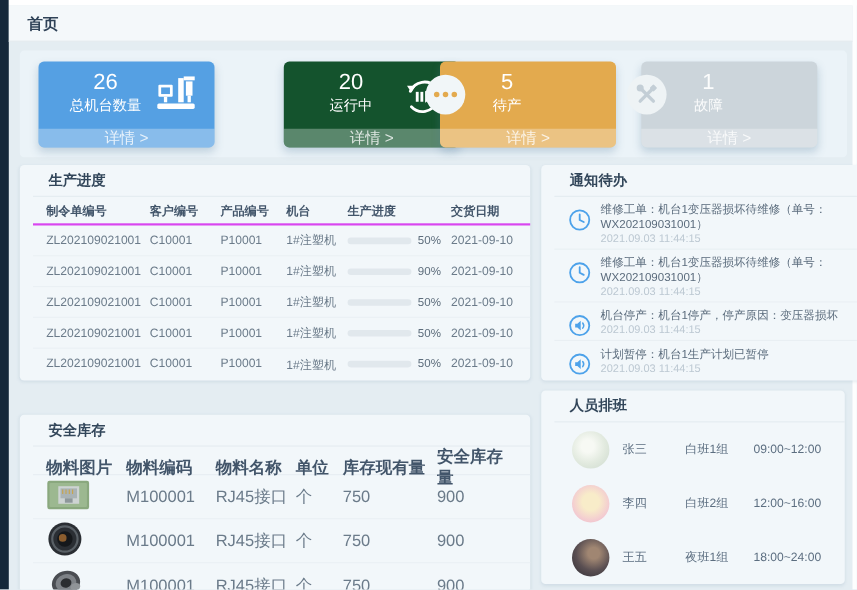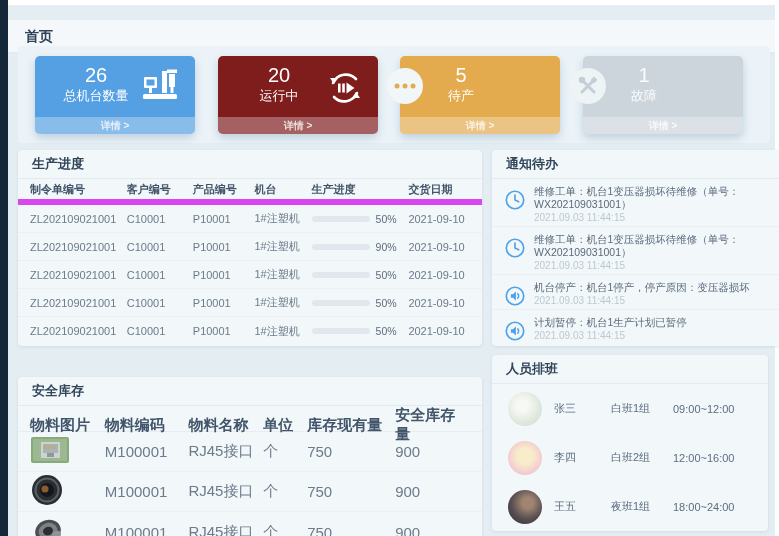--- a/index.html
+++ b/index.html
@@ -4,55 +4,55 @@
 <style>
   * { margin:0; padding:0; box-sizing:border-box; }
   html,body { width:779px; height:536px; }
   body { font-family:"Liberation Sans","DejaVu Sans",sans-serif; background:#e4edf2; overflow:hidden; }
   .frame { position:relative; width:779px; height:536px; background:#e4edf2; }
 
   .left-strip  { position:absolute; left:0; top:0; width:8px; height:536px; background:#15283a; }
   .top-strip   { position:absolute; left:8px; top:0; right:0; height:5px; background:#ffffff; }
   .right-strip { position:absolute; right:0; top:0; width:4px; height:536px; background:#fdfefe; }
 
-  .titlebar { position:absolute; left:8px; top:20px; right:4px; height:33px; background:#f4f8fa;
+  .titlebar { position:absolute; left:8px; top:5px; right:4px; height:33px; background:#f4f8fa;
               border-bottom:1px solid #e2e9ee; }
   .titlebar .page-title { position:absolute; left:17px; top:8px; font-size:14px; font-weight:bold; color:#2f4257; }
 
   
   .cards-wrap { position:absolute; left:18px; top:46px; width:752px; height:97px; background:#ebf3f8; border-radius:4px; }
   .stat-card { position:absolute; top:10px; width:160px; height:78px; border-radius:5px;
                box-shadow:0 4px 8px rgba(90,130,160,0.30); color:#fff; cursor:pointer; }
   .stat-card.c0 { left:17px; }  .stat-card.c1 { left:200px; }
   .stat-card.c2 { left:382px; } .stat-card.c3 { left:565px; }
   .stat-card .txt { position:absolute; left:6px; top:7px; width:110px; text-align:center; }
   .stat-card .num { font-size:20px; line-height:24px; font-weight:400; }
   .stat-card .lbl { font-size:13px; line-height:18px; }
   .stat-card.c3 .txt { color:rgba(255,255,255,0.92); }
   .card-footer { position:absolute; left:0; bottom:0; width:100%; height:17px; line-height:17px;
                  background:rgba(255,255,255,0.30); border-radius:0 0 5px 5px;
-                 text-align:center; font-size:10px; color:rgba(255,255,255,0.80);font-weight:bold; }
+                 text-align:center; font-size:14px; color:rgba(255,255,255,0.80); }
   .icon-slot { position:absolute; right:13px; top:12px; }
   .circle-badge { width:36px; height:36px; border-radius:50%; background:#f1f6f8; position:relative; }
   .circle-badge .dots { position:absolute; top:50%; left:50%; transform:translate(-50%,-50%); display:flex; gap:3px; }
   .circle-badge .dots i { width:5px; height:5px; border-radius:50%; display:block; }
 
   
-  .panel { position:absolute; background:#f2f7fa; border-radius:4px; box-shadow:0 1px 3px rgba(120,150,175,0.18); }
+  .panel { position:absolute; background:#f2f7fa; border-radius:4px; box-shadow:0 1px 3px rgba(120,150,175,0.18);padding-left:12px; }
   .p-production { left:18px;  top:150px; width:464px; height:196px; }
   .p-notify     { left:492px; top:150px; width:312px; height:196px; }
   .p-inventory  { left:18px;  top:355px; width:464px; height:176px;margin-top:22px; }
   .p-staff      { left:492px; top:355px; width:276px; height:176px; }
   .panel-title { height:29px; line-height:28px; padding-left:14px; font-size:13px; font-weight:bold;
                  color:#32465a; border-bottom:1px solid #e4ebf0; }
 
   
   .prod-head, .prod-row { display:grid; grid-template-columns:22% 15% 14% 13% 22% 14%;
                           align-items:center; padding:0 12px; font-size:11px; }
-  .prod-head { height:26px; font-weight:bold; color:#42556a; border-bottom:6px solid #d946ef;font-family:Liberation Serif, serif; }
+  .prod-head { height:26px; font-weight:bold; color:#42556a; border-bottom:2px solid #d946ef;font-family:Liberation Serif, serif; }
   .prod-row  { height:28px; color:#6b7b8a; border-bottom:1px solid #eaf0f4; }
   .prod-row:last-child { border-bottom:none; }
   .prog-cell { display:flex; align-items:center; gap:6px; }
   .prog-track { width:58px; height:6px; border-radius:3px; background:#e1e8ed; overflow:hidden; }
   .prog-fill  { height:100%; border-radius:3px; background:#459df5; }
   .prog-pct { font-size:10.5px; color:#5d6d7c; }
 
   
   .notify-item { display:flex; padding:6px 12px 4px 12px; border-bottom:1px solid #e9eff3; }
   .notify-item:last-child { border-bottom:none; }
@@ -105,21 +105,21 @@
           <rect x="9" y="20" width="3" height="5" fill="#fff"></rect>
           <rect x="22" y="3" width="5" height="22" fill="#fff"></rect>
           <rect x="29" y="6" width="6" height="13" fill="#fff"></rect>
           <rect x="30.5" y="19" width="3" height="6" fill="#fff"></rect>
           <rect x="27" y="1.5" width="10" height="3.5" fill="#fff"></rect>
         </svg>
       </div>
       <div class="card-footer">详情 &gt;</div>
     </div>
 
-    <div class="stat-card c1" style="background: #7f1d1d;">
+    <div class="stat-card c1" style="background: #14532d; margin-left: 40px;">
       <div class="txt">
         <div class="num">20</div>
         <div class="lbl">运行中</div>
       </div>
       <div class="icon-slot">
         <svg width="40" height="40" viewBox="0 0 40 40">
           <path d="M31 11 A14 14 0 0 0 8 15" fill="none" stroke="#fff" stroke-width="2.6" stroke-linecap="round"></path>
           <path d="M9 29 A14 14 0 0 0 32 25" fill="none" stroke="#fff" stroke-width="2.6" stroke-linecap="round"></path>
           <path d="M5 10 L9 16 L13 10 Z" fill="#fff"></path>
           <path d="M35 30 L31 24 L27 30 Z" fill="#fff"></path>

